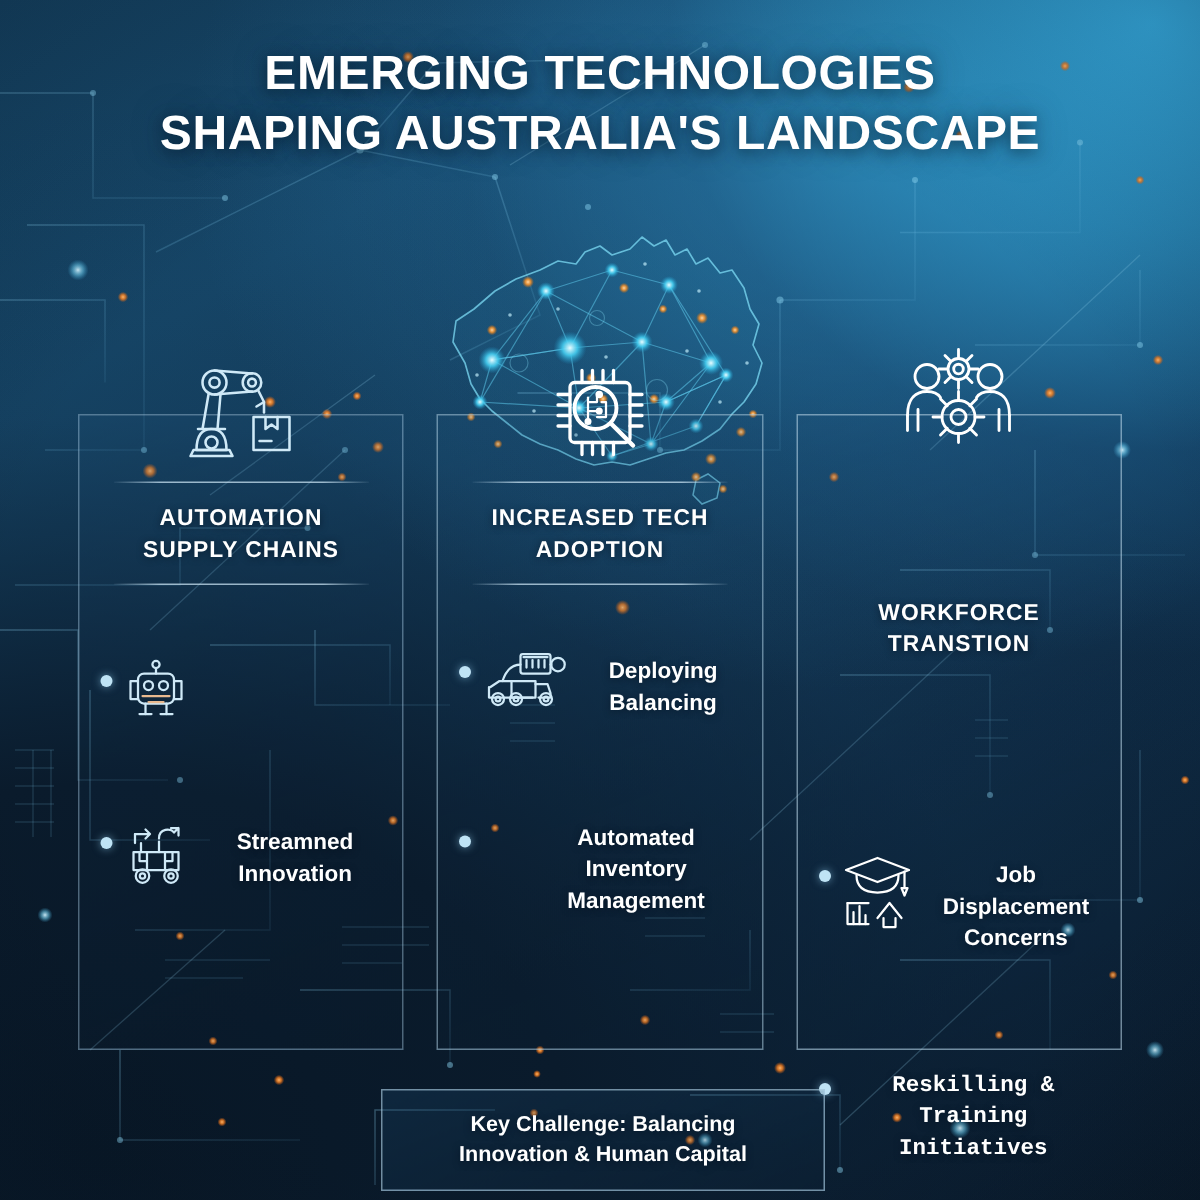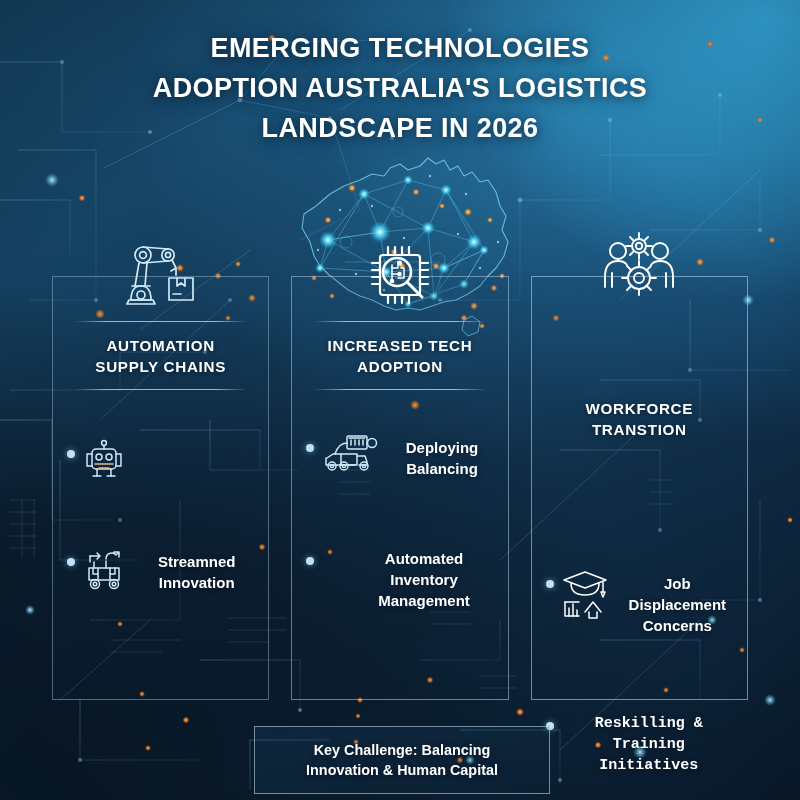--- a/index.html
+++ b/index.html
@@ -31,21 +31,21 @@
   }
   .bg-svg { position:absolute; inset:0; }
 
   
   .title {
     position:absolute;
     top:28px; left:0; right:0;
     text-align:center;
     color:#ffffff;
     font-weight:bold;
-    font-size:27px;
+    font-size:32px;
     line-height:40px;
     letter-spacing:0.4px;
     text-shadow:0 2px 9px rgba(3,16,30,0.55), 0 0 22px rgba(10,40,70,0.35);
   }
   .title .tl { display:block; white-space:nowrap; }
 
   
   .map-wrap {
     position:absolute;
     left:268px; top:150px;
@@ -309,22 +309,21 @@
       <circle cx="30" cy="610" r="5" fill="url(#cyn)"></circle>
       <circle cx="712" cy="620" r="5" fill="url(#cyn)"></circle>
       <circle cx="770" cy="700" r="6" fill="url(#cyn)"></circle>
     </g>
   </svg>
 
   <div class="bg-vignette"></div>
 
   <div class="title">
     <span class="tl">EMERGING TECHNOLOGIES</span>
-    <span class="tl">ADOPTION AUSTRALIA'S LOGISTICS</span>
-    <span class="tl">LANDSCAPE IN 2026</span>
+    <span class="tl">SHAPING AUSTRALIA'S LANDSCAPE</span>
   </div>
 
   <div class="map-wrap">
     <svg width="264" height="205" viewBox="0 0 264 205">
       <defs>
         <radialGradient id="nodeG">
           <stop offset="0" stop-color="#e6fbff" stop-opacity="1"></stop>
           <stop offset="0.45" stop-color="#45cdf0" stop-opacity="0.9"></stop>
           <stop offset="1" stop-color="#1d93c4" stop-opacity="0"></stop>
         </radialGradient>

